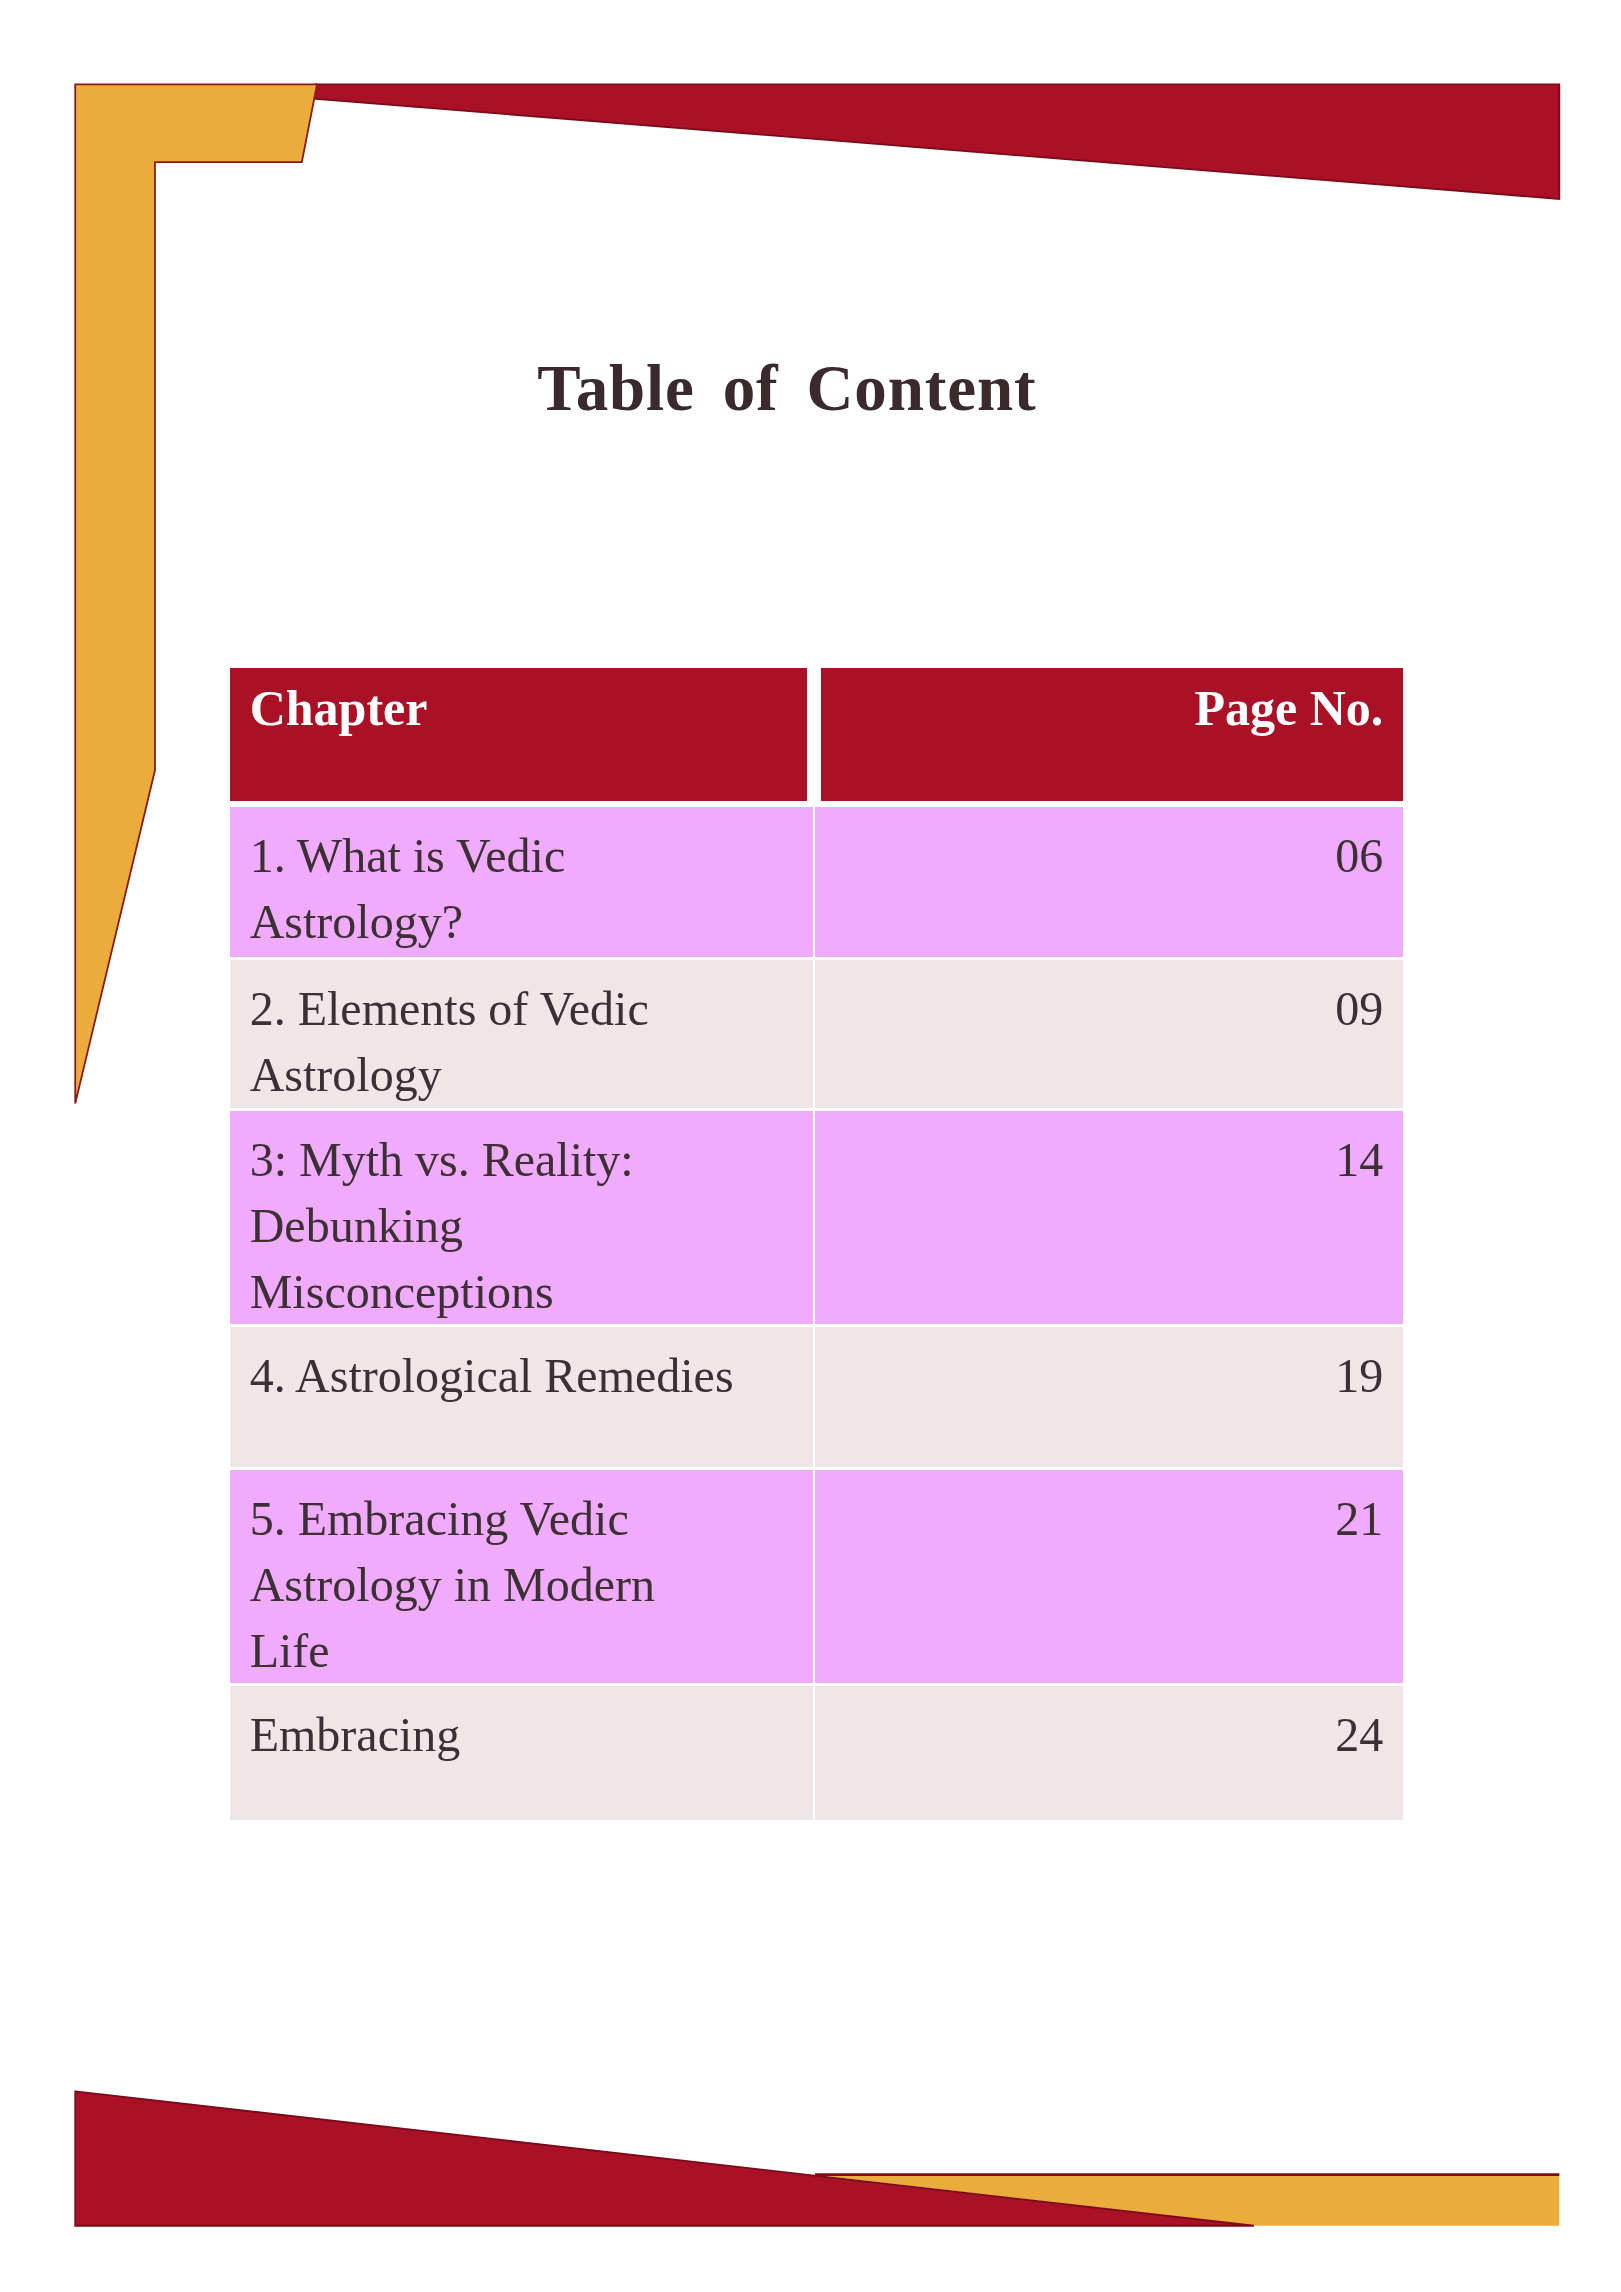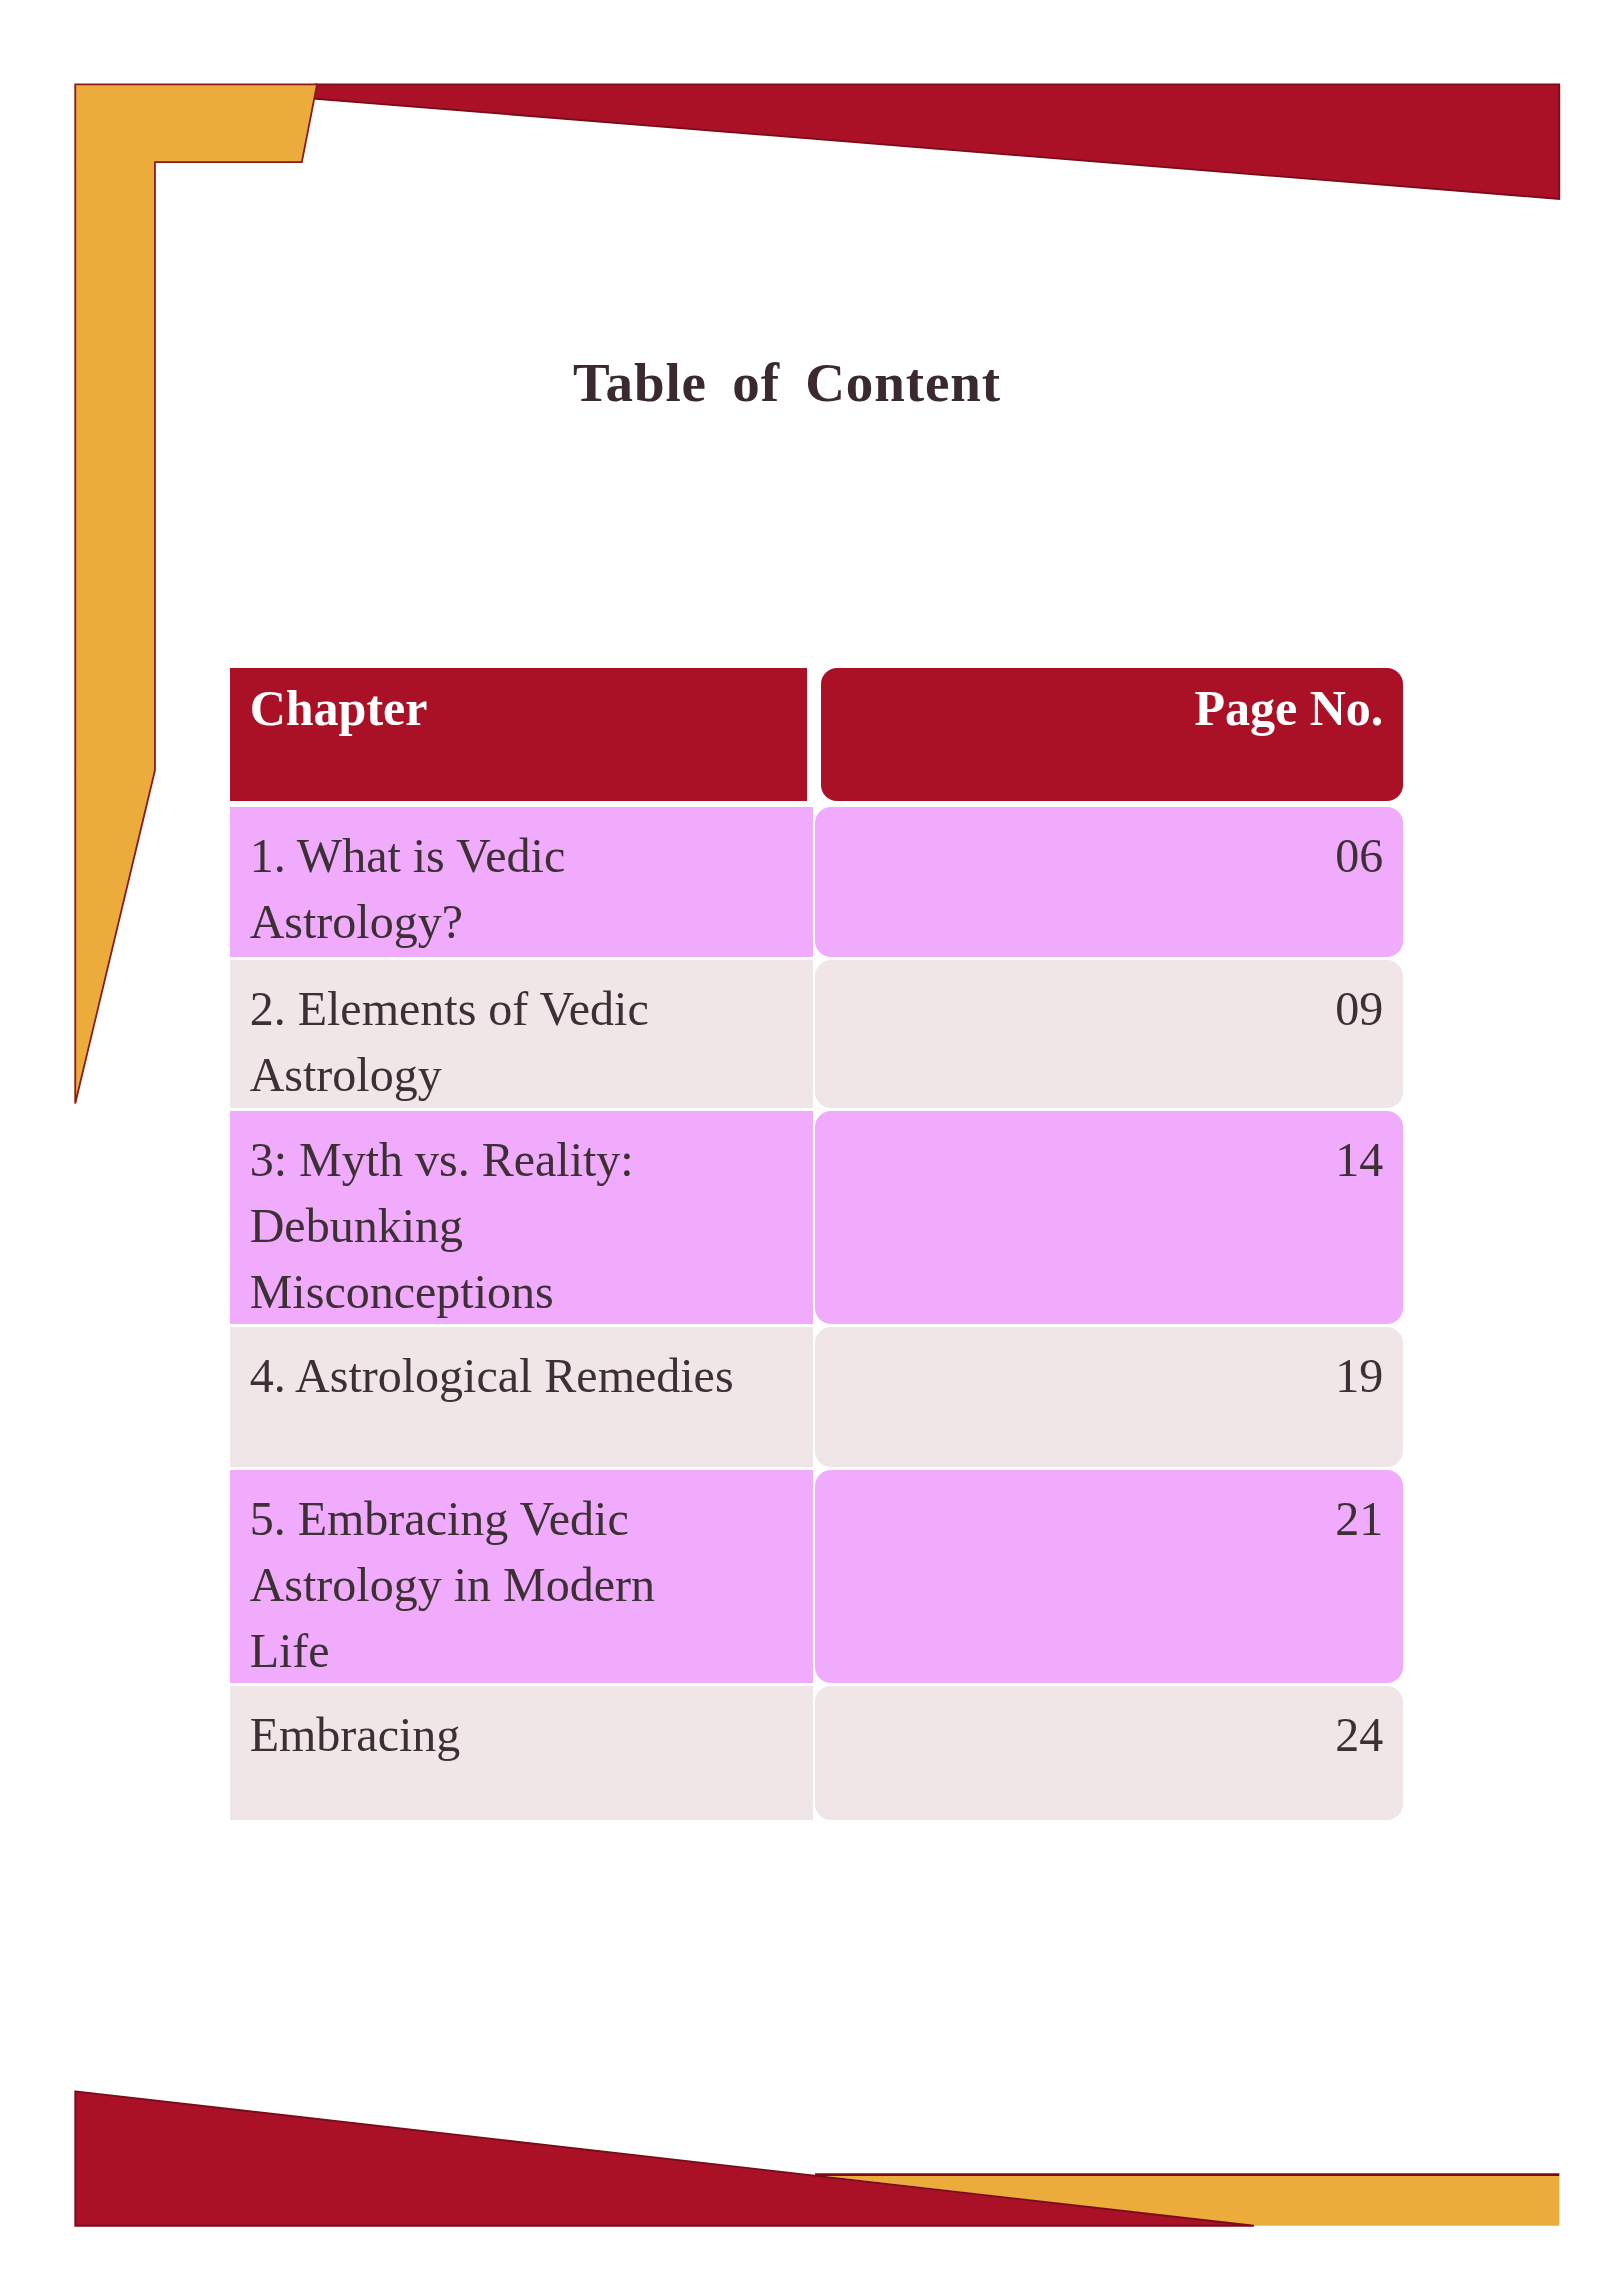--- a/index.html
+++ b/index.html
@@ -1,23 +1,23 @@
 <!DOCTYPE html>
 <html style="font-size:14.3px"><head>
 <meta charset="utf-8">
 <style>
   html, body { margin: 0; padding: 0; }
   body { width: 1622px; height: 2293px; background: #ffffff; position: relative; overflow: hidden; font-family: "Liberation Serif", "DejaVu Serif", serif; }
   .decor { position: absolute; left: 0; top: 0; width: 1622px; height: 2293px; }
-  .title { position: absolute; left: 0; width: 1574px; top: 351px; text-align: center; font-size: 55px; font-weight: bold; color: #3a2a2e; letter-spacing: 0.9px; word-spacing: 10.7px; }
+  .title { position: absolute; left: 0; width: 1574px; top: 351px; text-align: center; font-size: 65px; font-weight: bold; color: #3a2a2e; letter-spacing: 0.9px; word-spacing: 10.7px; }
   .toc { position: absolute; left: 230px; top: 668px; width: 1173px; }
   .row { display: flex; }
   .cell { box-sizing: border-box; padding: 16px 19.7px 0 19.7px; color: #3c3034; font-size: 48px; line-height: 66px; }
   .cell.ch { width: 585px; border-right: 2.7px solid #ffffff; }
-  .cell.pg { width: 588px; text-align: right; border-radius: 16px; }
+  .cell.pg { width: 588px; text-align: right; }
   .hdr .cell { background: #ab1126; color: #ffffff; font-weight: bold; font-size: 50px; height: 133px; padding-top: 7.2px; }
   .hdr { border-bottom: 6.3px solid #ffffff; gap: 12px; }
   .row.body { border-bottom: 3.6px solid #ffffff; }
   .row.odd .cell { background: #f0abfc; }
   .row.even .cell { background: #f0e5e7; }
 </style>
 </head>
 <body>
 
 <svg class="decor" viewBox="0 0 1811 2560" xmlns="http://www.w3.org/2000/svg">

